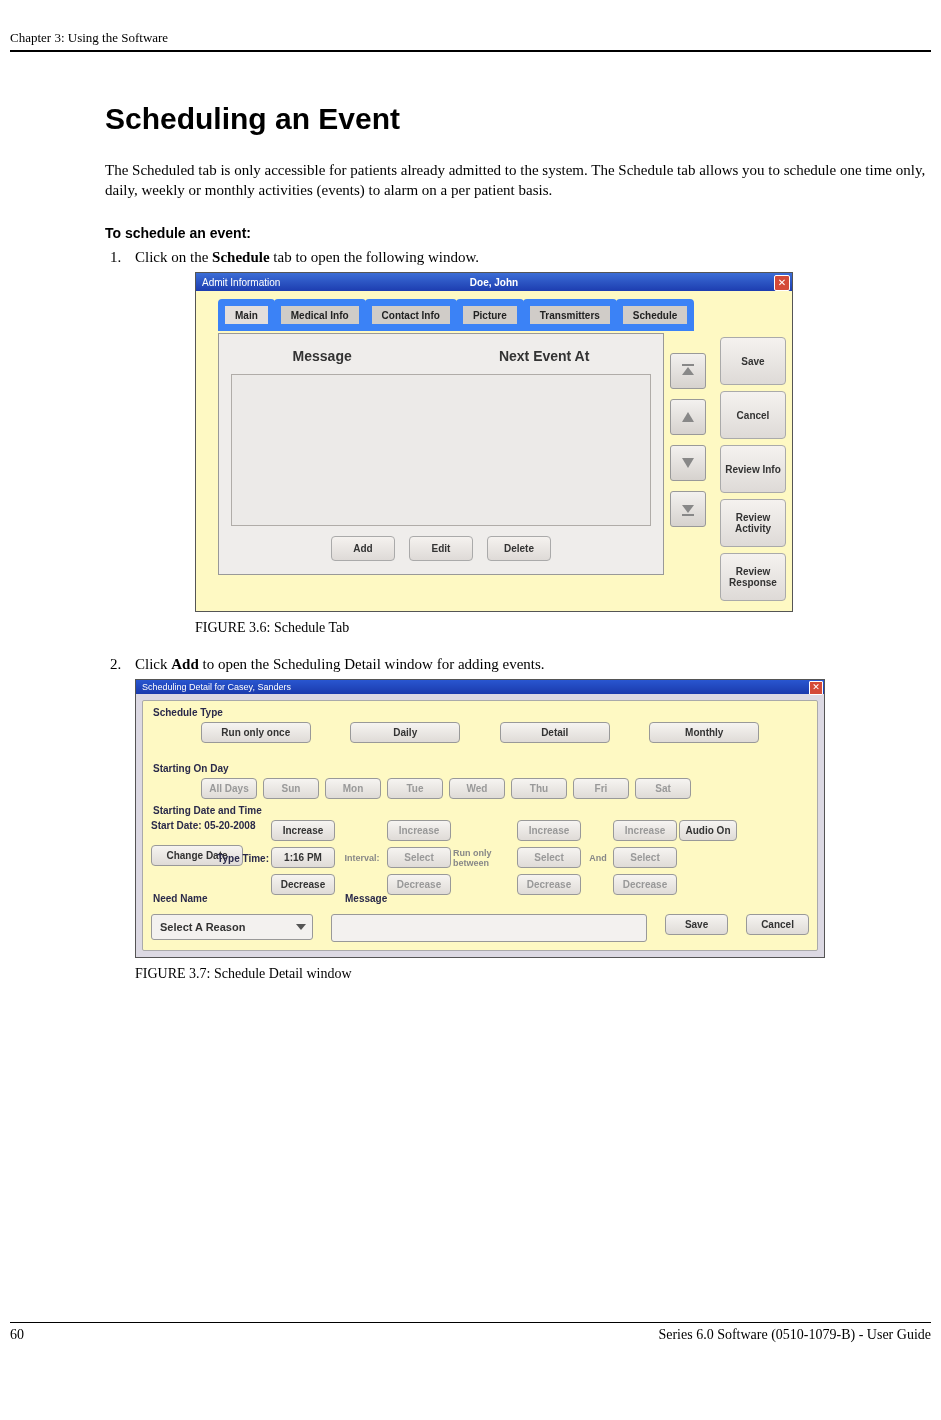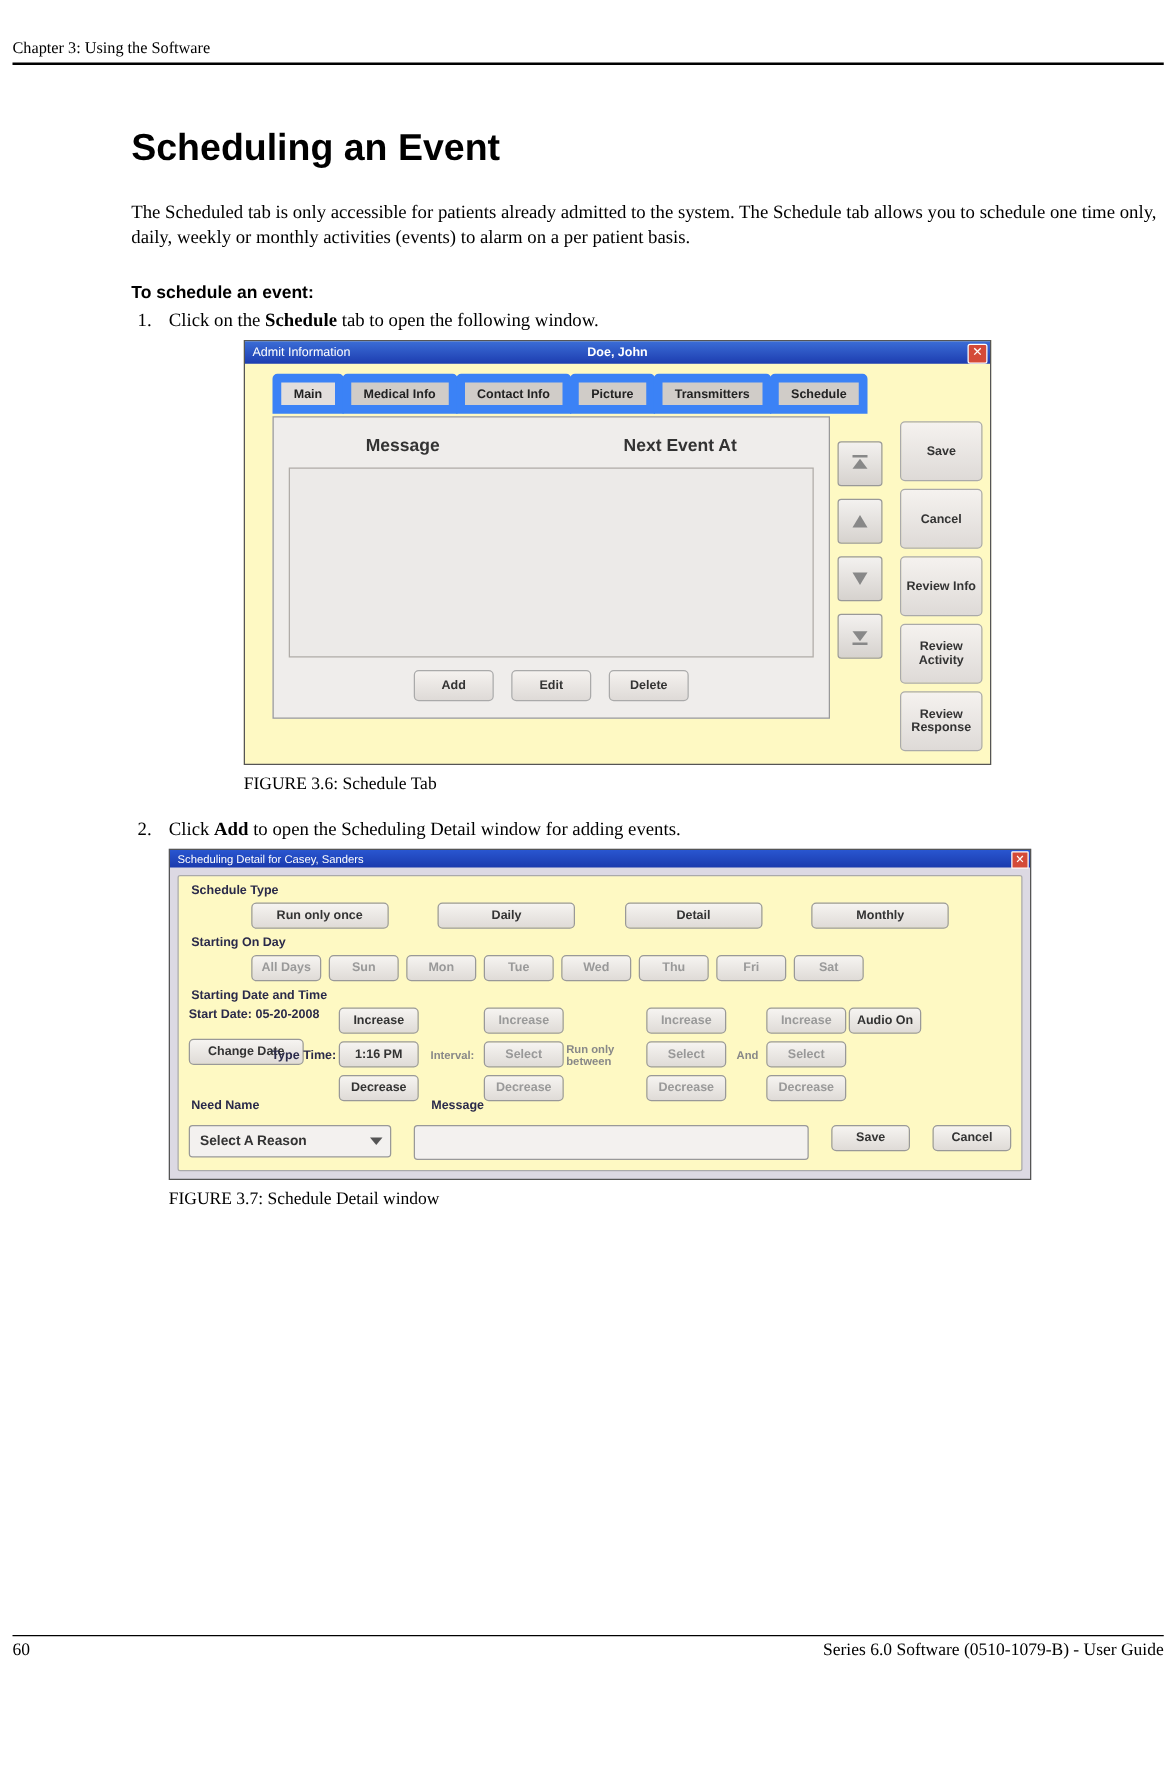--- a/index.html
+++ b/index.html
@@ -360,21 +360,21 @@
           </div>
           <div class="panel-inner">
             <div class="sect-label">Schedule Type</div>
             <div class="schedtype">
               <div class="pillbtn">Run only once</div>
               <div class="pillbtn">Daily</div>
               <div class="pillbtn">Detail</div>
               <div class="pillbtn">Monthly</div>
             </div>
 
-            <div class="sect-label" style="margin-top:6px;">Starting On Day</div>
+            <div class="sect-label" style="margin-top:20px;">Starting On Day</div>
             <div class="daysrow">
               <div class="pillbtn disabled">All Days</div>
               <div class="pillbtn disabled">Sun</div>
               <div class="pillbtn disabled">Mon</div>
               <div class="pillbtn disabled">Tue</div>
               <div class="pillbtn disabled">Wed</div>
               <div class="pillbtn disabled">Thu</div>
               <div class="pillbtn disabled">Fri</div>
               <div class="pillbtn disabled">Sat</div>
             </div>

